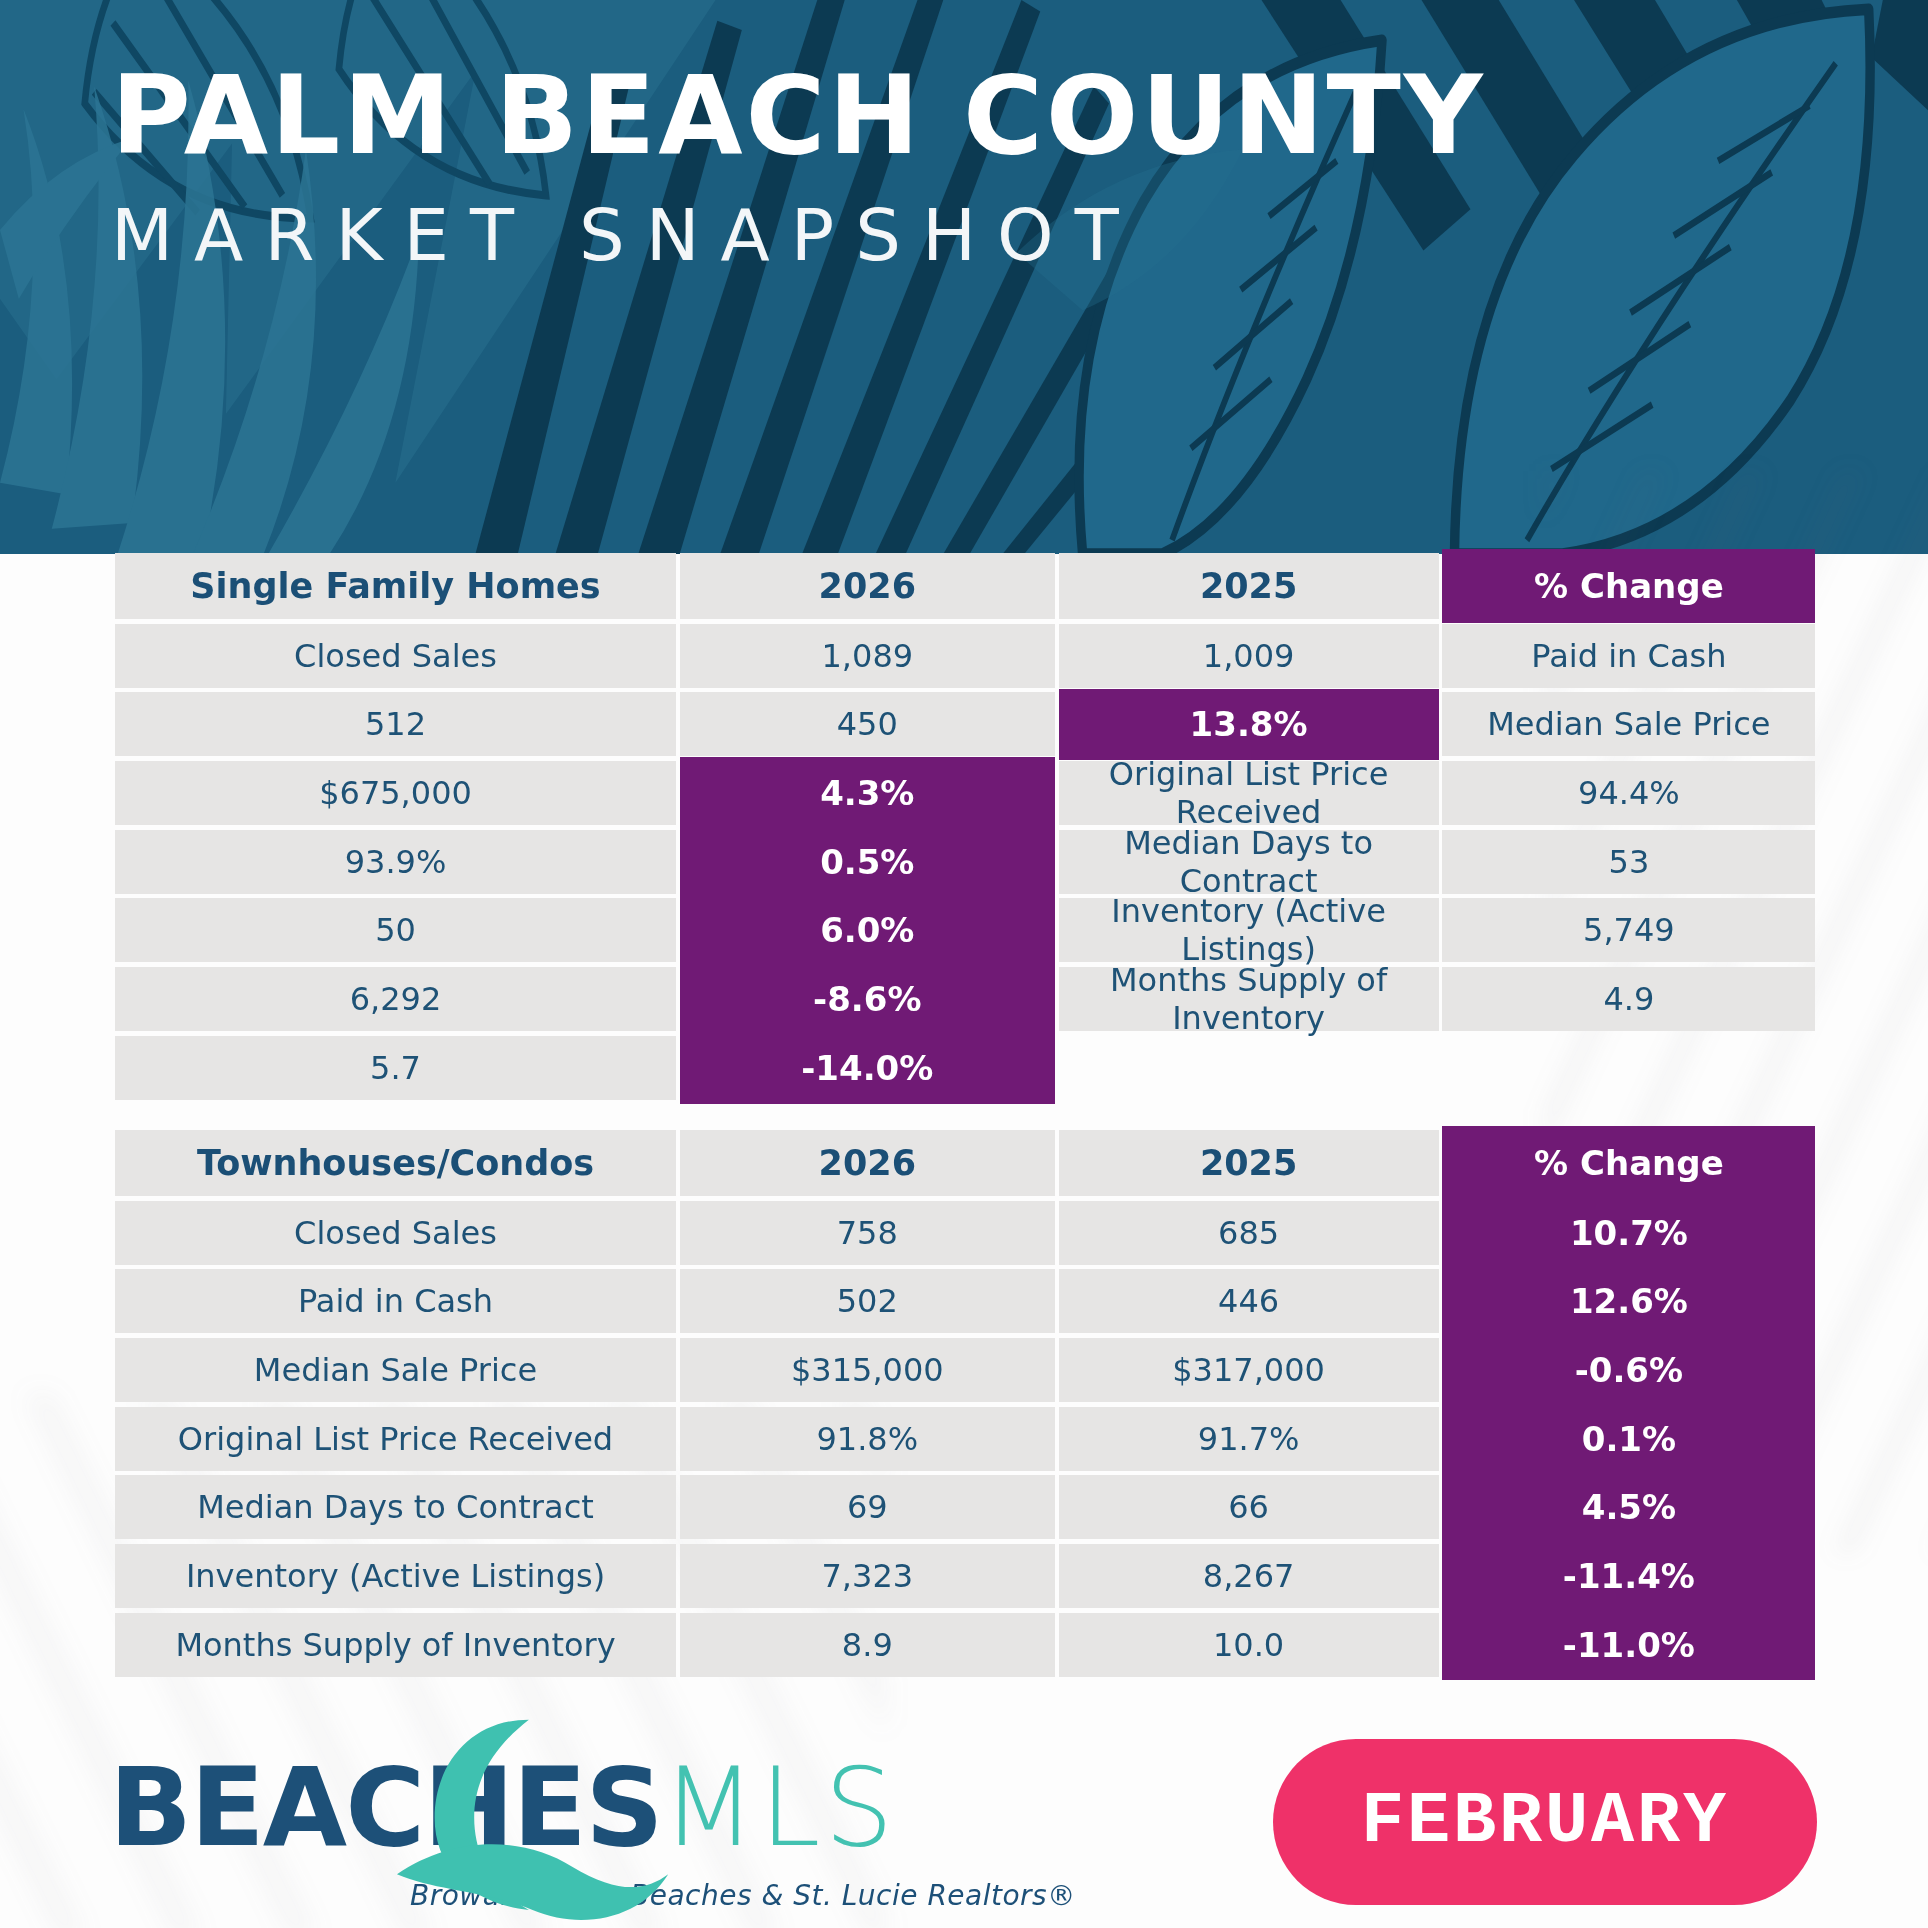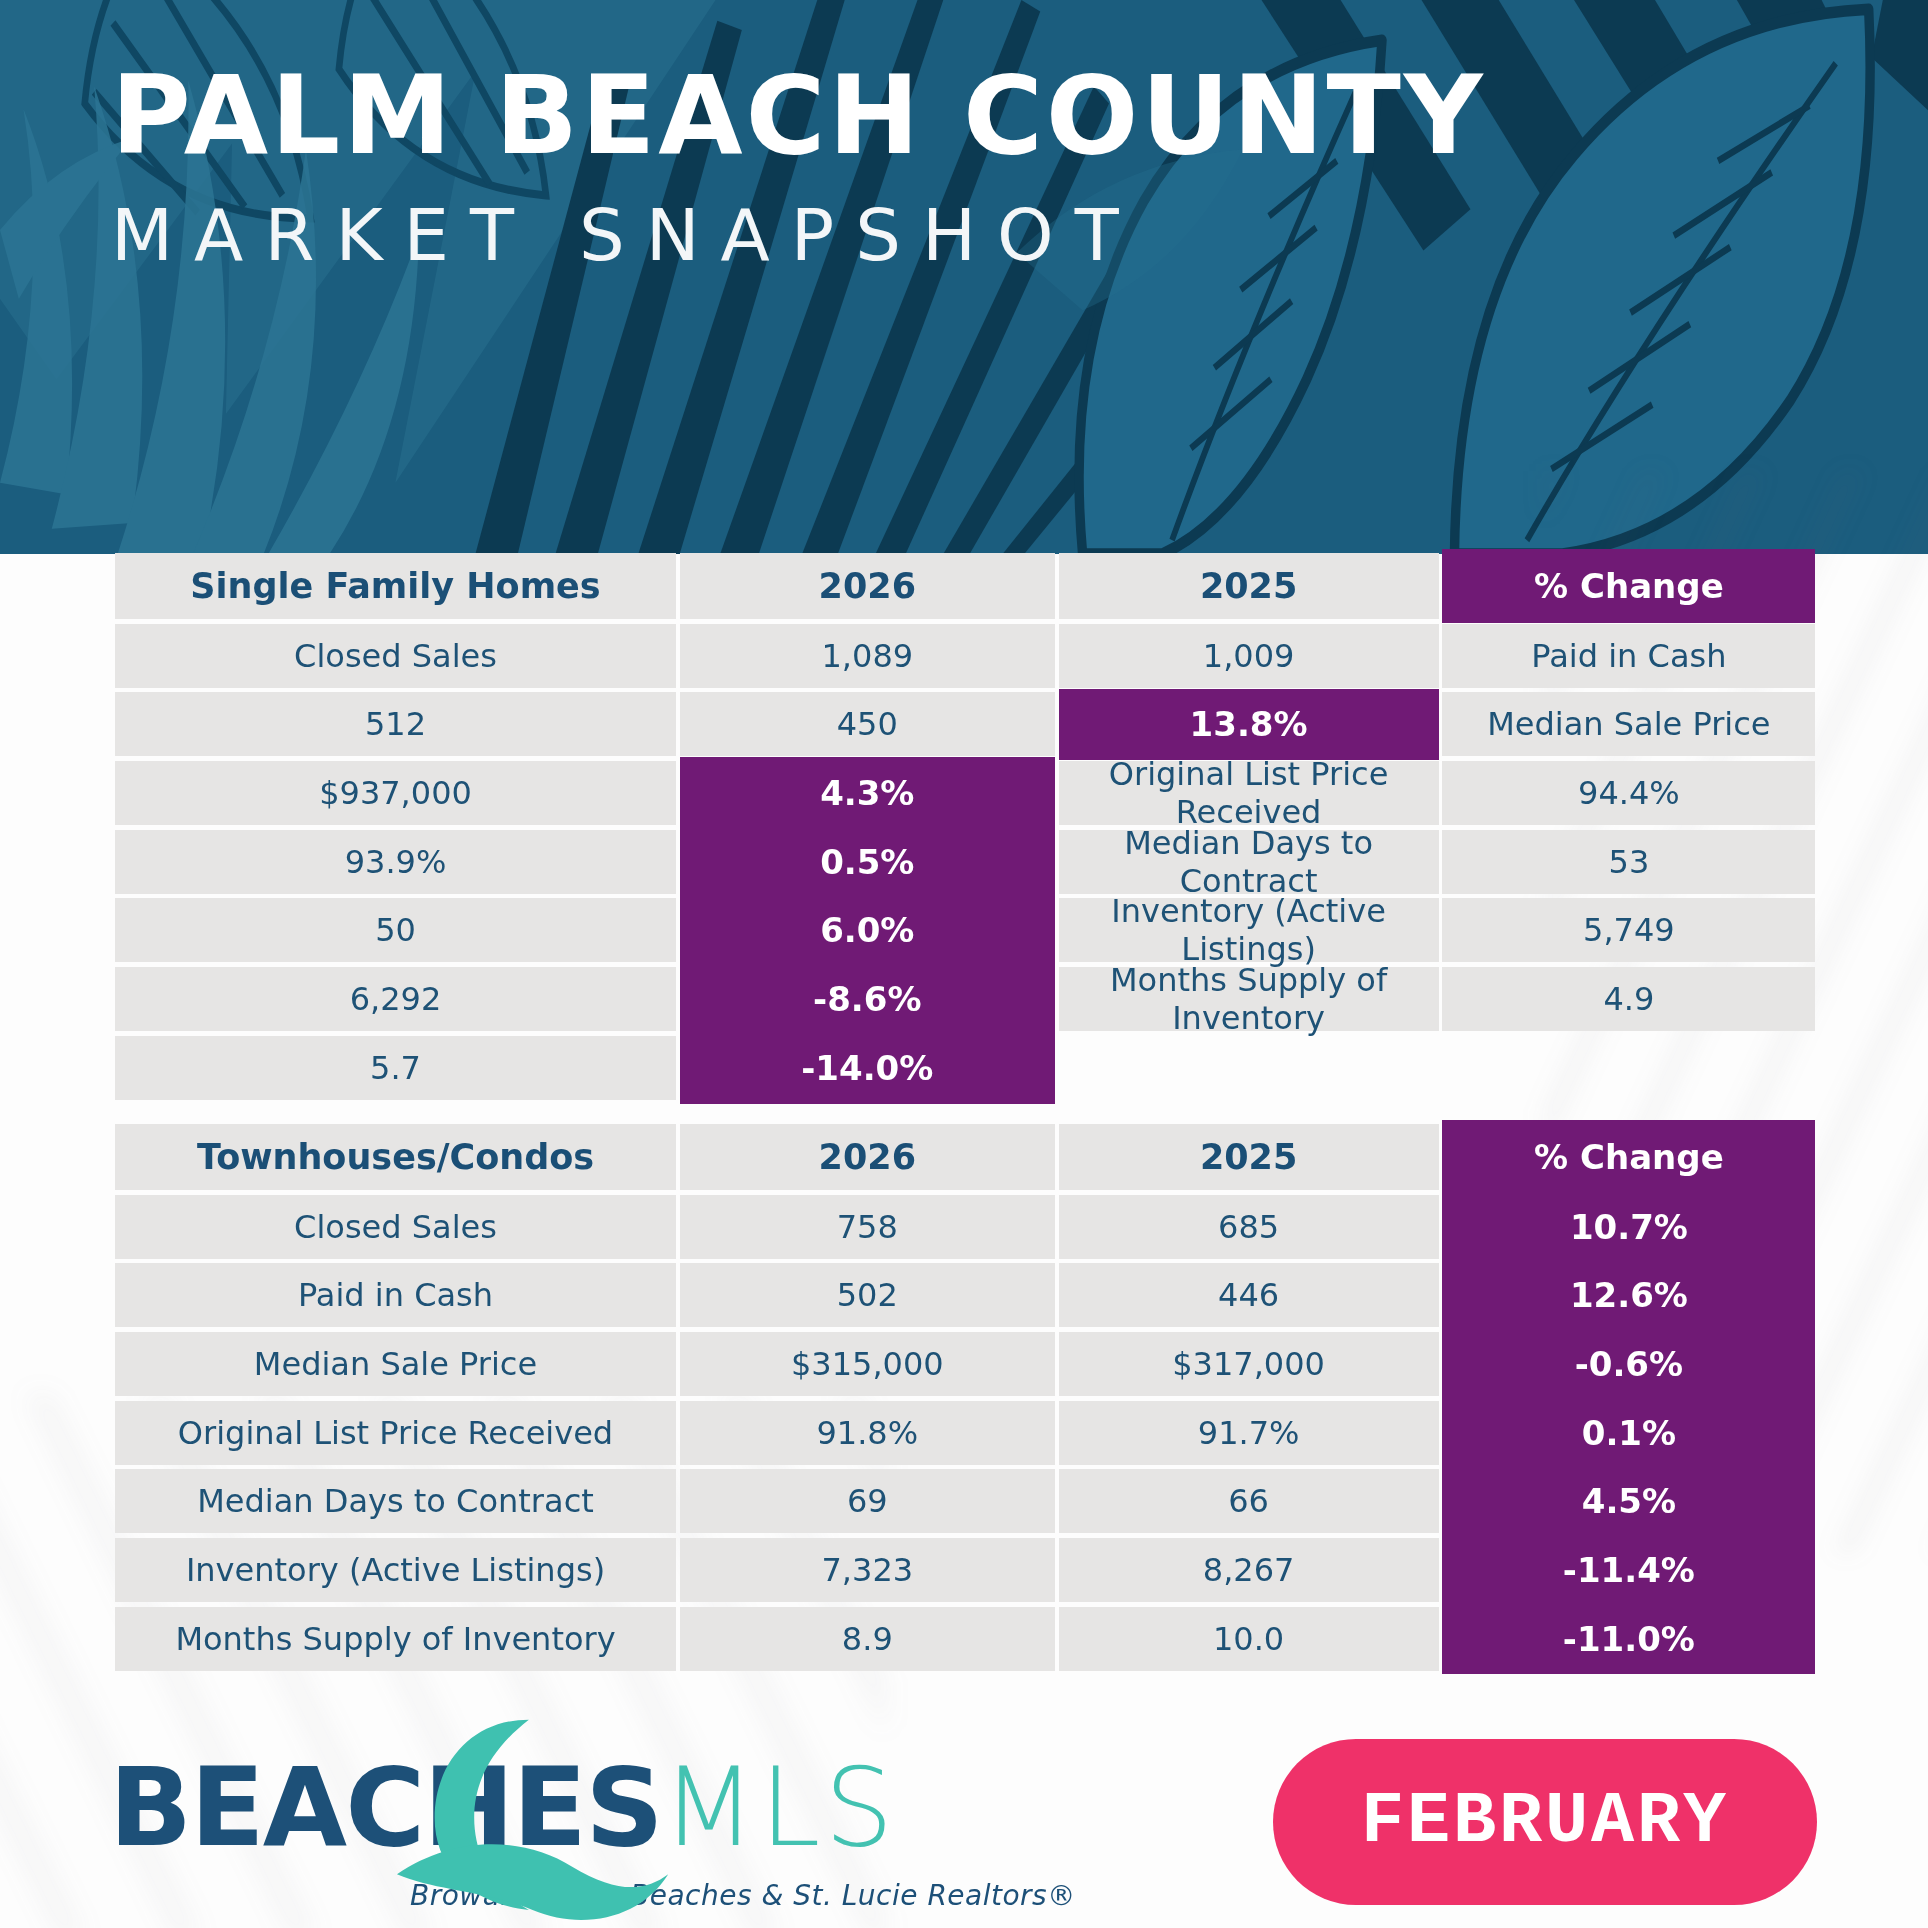--- a/index.html
+++ b/index.html
@@ -21,21 +21,21 @@
   .shadow-bl { left:-56px; top:1394px; width:942px; height:546px;
     background:repeating-linear-gradient(64deg, rgba(100,100,110,0.055) 0 24.5px, rgba(255,255,255,0) 24.5px 104px);
     filter:blur(13px); }
   .shadow-r { right:-66px; top:471px; width:452px; height:1083px;
     background:repeating-linear-gradient(115deg, rgba(100,100,110,0.05) 0 22.6px, rgba(255,255,255,0) 22.6px 90px);
     filter:blur(11.3px); }
 
   
   .tables { position:absolute; left:115px; top:553px; width:1701px; z-index:2; }
   .data-table { display:grid; grid-template-columns:561px 375px 380px 373px;
-    column-gap:3.8px; row-gap:4.7px; margin-bottom:24px; }
+    column-gap:3.8px; row-gap:4.7px; margin-bottom:30px; }
   .cell { background:#E6E5E4; color:#1E5276; height:64px;
     display:flex; align-items:center; justify-content:center;
     font-size:32px; text-align:center; }
   .header-cell { height:66px; font-weight:700; font-size:35px; color:#1B4F76; }
   .change-cell { background:#701a75; color:#ffffff; font-weight:700; font-size:34px;
     height:auto; align-self:stretch; margin-top:-3.8px; margin-bottom:-3.8px; }
 
   
   .logo-block { position:absolute; left:109px; top:1744px; z-index:2; }
   .logo-row { position:relative; display:flex; align-items:baseline; white-space:nowrap; }
@@ -125,21 +125,21 @@
       <div class="cell">Closed Sales</div>
       <div class="cell">1,089</div>
       <div class="cell">1,009</div>
 
       <div class="cell">Paid in Cash</div>
       <div class="cell">512</div>
       <div class="cell">450</div>
       <div class="cell change-cell">13.8%</div>
 
       <div class="cell">Median Sale Price</div>
-      <div class="cell">$937,000</div>
+      <div class="cell">$675,000</div>
       <div class="cell change-cell">4.3%</div>
 
       <div class="cell">Original List Price Received</div>
       <div class="cell">94.4%</div>
       <div class="cell">93.9%</div>
       <div class="cell change-cell">0.5%</div>
 
       <div class="cell">Median Days to Contract</div>
       <div class="cell">53</div>
       <div class="cell">50</div>

